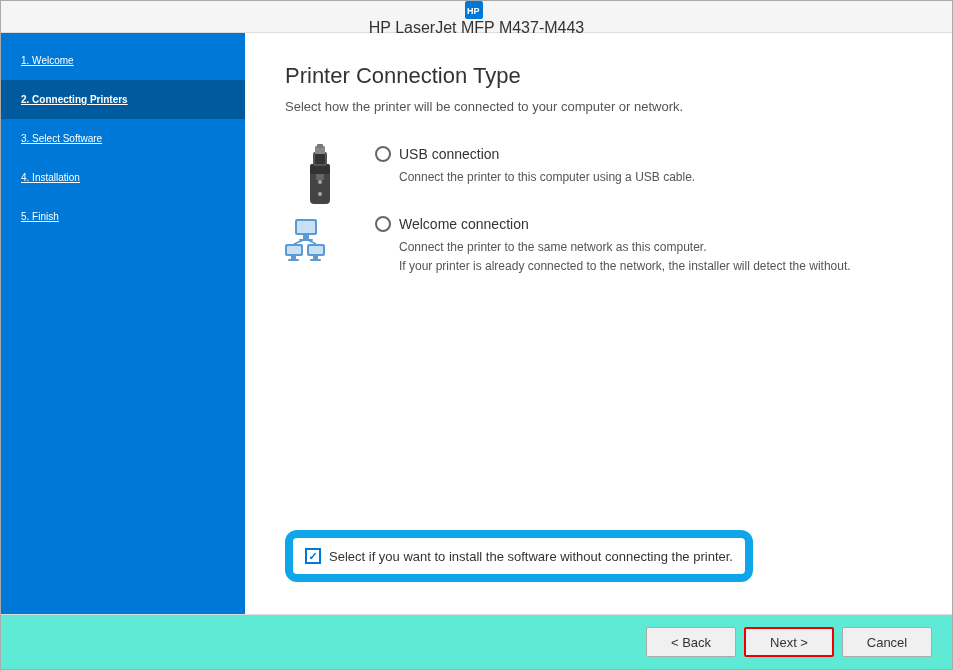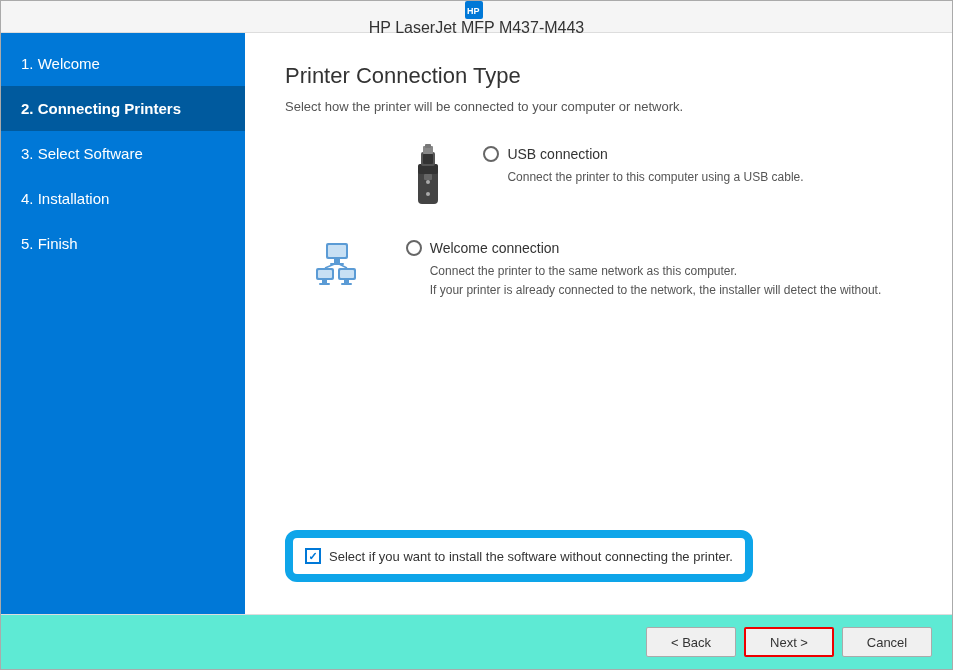--- a/index.html
+++ b/index.html
@@ -66,22 +66,23 @@
       background: #0078d7;
       flex-shrink: 0;
       display: flex;
       flex-direction: column;
       padding-top: 8px;
     }
     .sidebar-item {
       padding: 14px 20px;
       color: #fff;
       cursor: pointer;
-      font-size: 15px;
+      font-size: 10px;
       font-weight: normal;
+      text-decoration: underline;
     }
     .sidebar-item.active {
       background: #005a9e;
       font-weight: bold;
     }
     .main-content {
       flex: 1;
       display: flex;
       flex-direction: column;
       padding: 30px 40px 0 40px;
@@ -95,22 +96,20 @@
     }
     .page-subtitle {
       font-size: 13px;
       color: #555;
       margin-bottom: 30px;
     }
     .connection-options {
       flex: 1;
       display: flex;
       flex-direction: column;
-      gap: 24px;
-      align-items: center;
     }
     .connection-option {
       display: flex;
       align-items: flex-start;
       gap: 20px;
     }
     .option-icon {
       width: 70px;
       flex-shrink: 0;
       display: flex;

